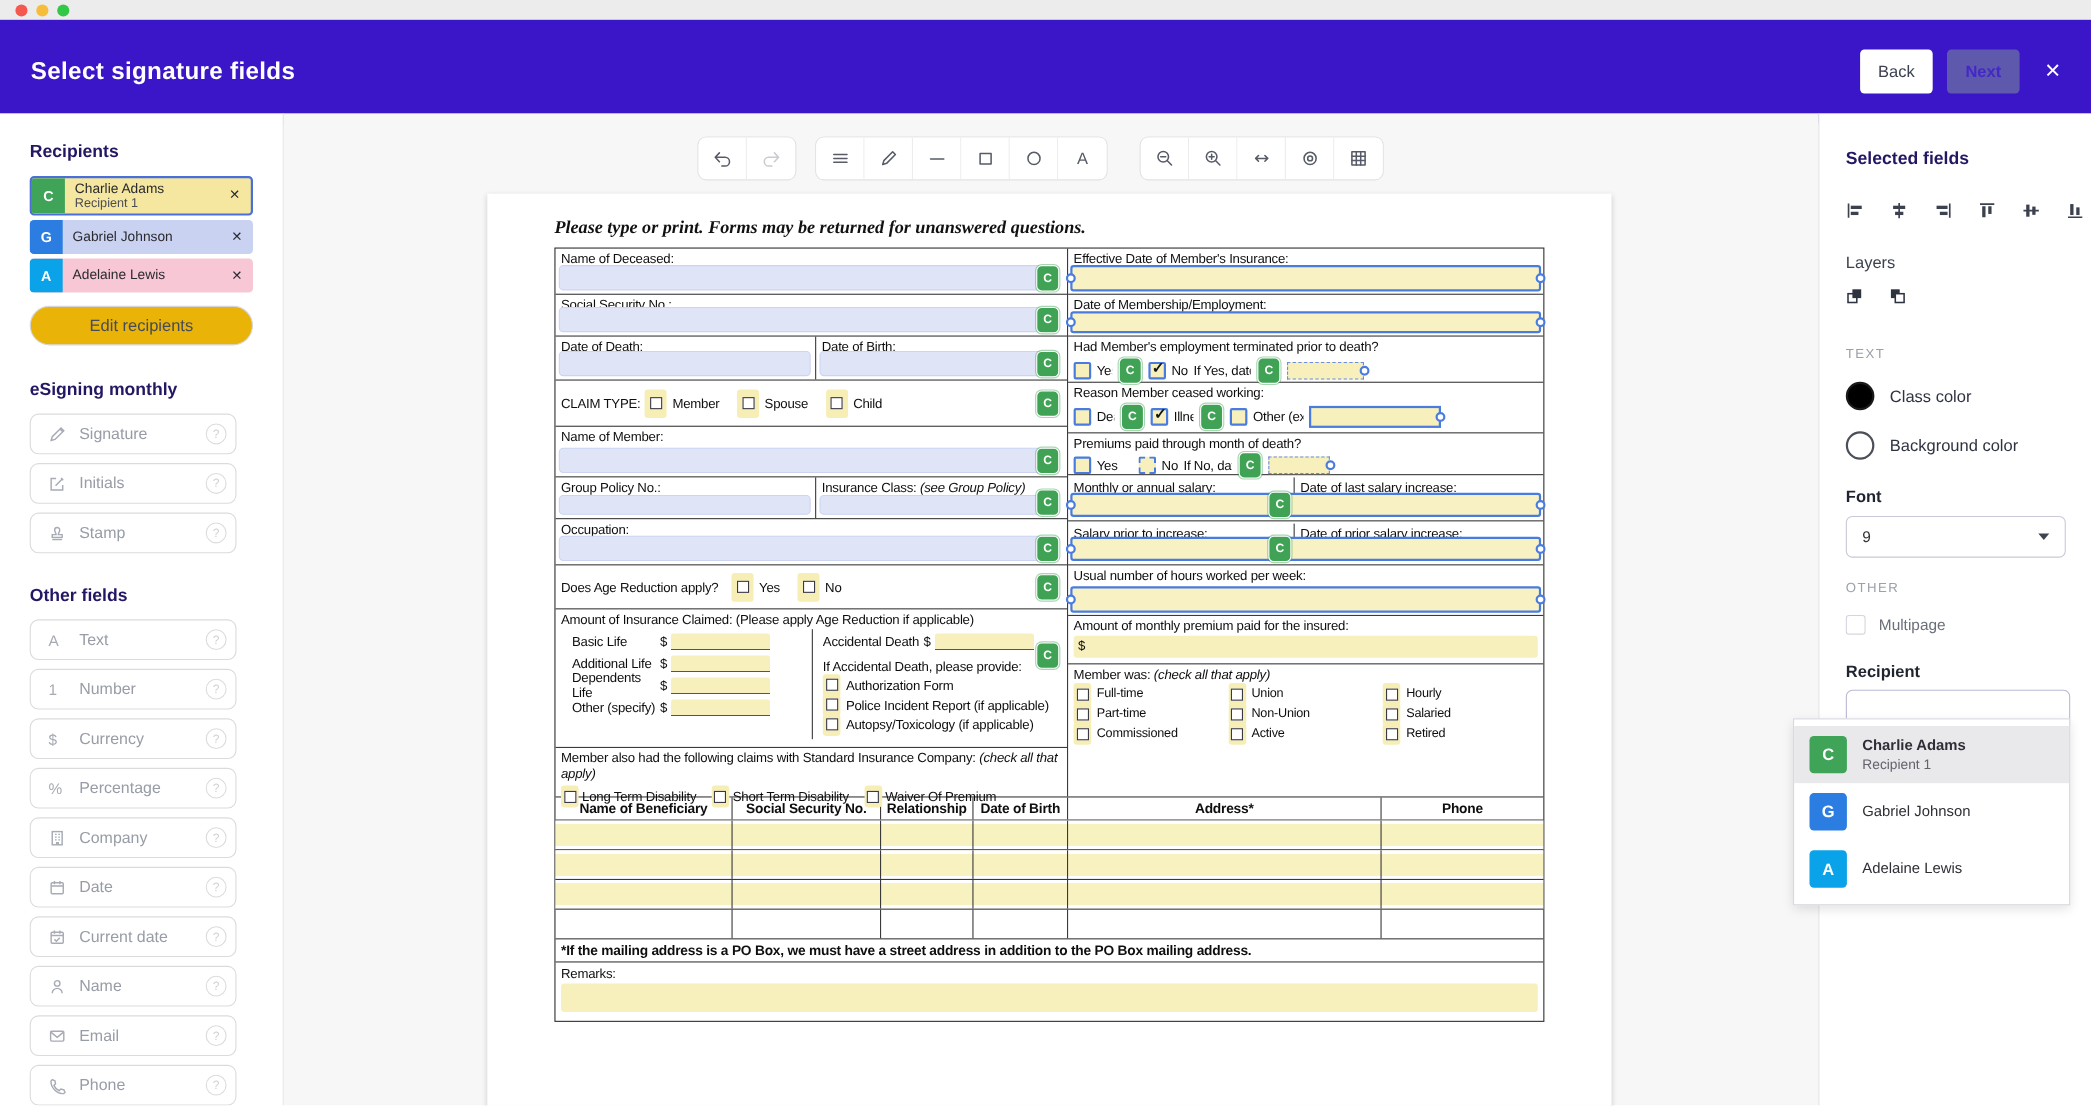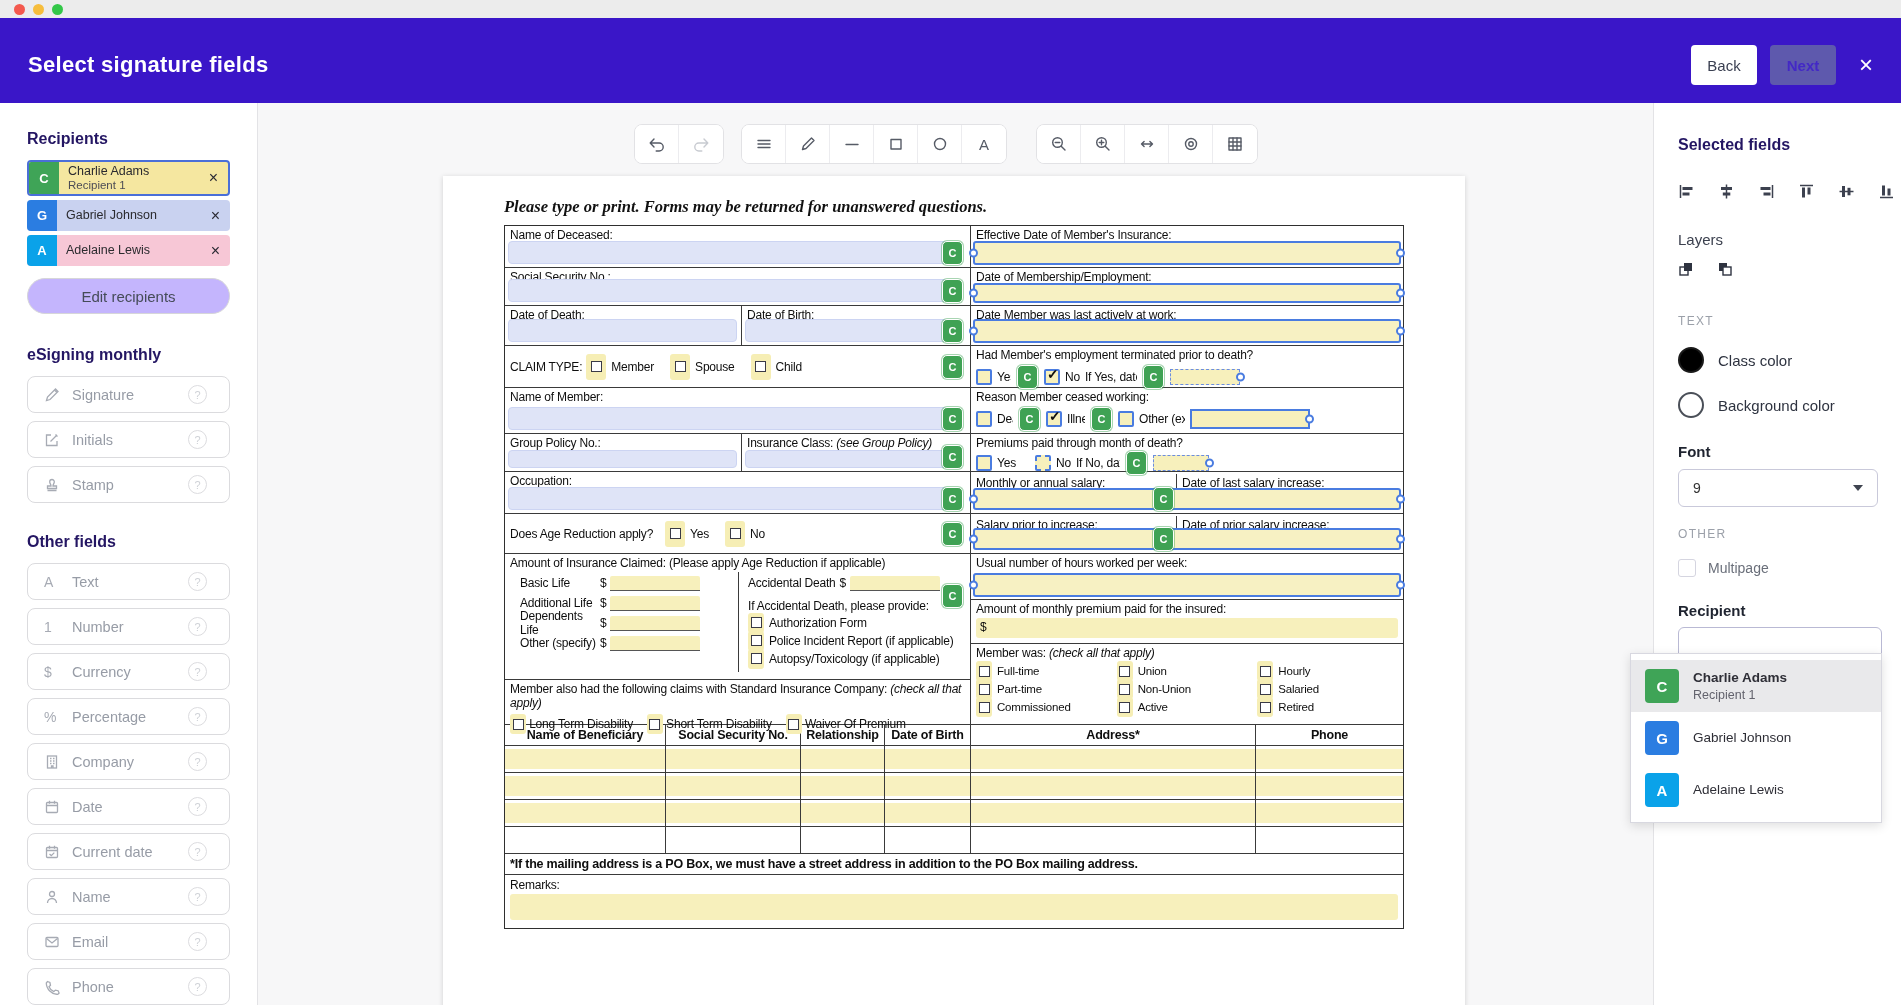--- a/index.html
+++ b/index.html
@@ -25,22 +25,22 @@
 .chip{display:flex;align-items:center;border-radius:4px;overflow:hidden;height:31px;}
 .chip.c1{background:#f5e7a0;border:2px solid #4a6fd8;height:36px;}
 .chip.c2{background:#c9d2f0;}
 .chip.c3{background:#f7c7d6;}
 .chip-avatar{width:30px;align-self:stretch;display:flex;align-items:center;justify-content:center;color:#fff;font-weight:bold;font-size:13px;flex:none;}
 .a1{background:#3fa457}.a2{background:#2b7de1}.a3{background:#0aa2e9}
 .chip-text{margin-left:9px;display:flex;flex-direction:column;line-height:1.2;}
 .chip-name{font-size:12.5px;color:#2a2a2e;}
 .chip-sub{font-size:11.5px;color:#4c4c55;}
 .chip-x{margin-left:auto;margin-right:10px;font-size:16px;color:#2a2a33;cursor:pointer;}
-.btn-edit{width:203px;height:36px;background:#c4b5fd;border:1px solid #d6d6d9;border-radius:18px;font-size:15px;color:#454b58;margin-top:12px;margin-bottom:32px;font-family:inherit;cursor:pointer;}
-.fieldbtn{width:203px;height:37px;background:#fff;border:1px solid #dbdbde;border-radius:8px;display:flex;align-items:center;padding:0 22px 0 16px;margin-bottom:8px;color:#979ca6;font-size:14.5px;cursor:pointer;}
+.btn-edit{width:203px;height:36px;background:#eab308;border:1px solid #d6d6d9;border-radius:18px;font-size:15px;color:#454b58;margin-top:12px;margin-bottom:32px;font-family:inherit;cursor:pointer;}
+.fieldbtn{width:188px;height:37px;background:#fff;border:1px solid #dbdbde;border-radius:8px;display:flex;align-items:center;padding:0 8px 0 16px;margin-bottom:8px;color:#979ca6;font-size:14.5px;cursor:pointer;}
 .fieldbtn .ficon{width:28px;color:#a7abb4;display:flex;align-items:center;font-size:14px;flex:none;}
 .fieldbtn .ficon svg{stroke:#a7abb4;fill:none;stroke-width:1.3;}
 .fieldbtn .help{margin-left:auto;width:19px;height:19px;border:1px solid #dcdcdf;border-radius:50%;color:#cfd2d7;font-size:11px;display:flex;align-items:center;justify-content:center;flex:none;}
 .gap-after{margin-bottom:30px !important;}
 
 
 .workspace{position:absolute;top:103px;left:258px;width:1395px;bottom:0;background:#f7f7f8;}
 .toolbar-group{position:absolute;top:21px;display:flex;background:#fff;border:1px solid #e2e2e5;border-radius:8px;overflow:hidden;}
 .tg1{left:376px}.tg2{left:483px}.tg3{left:778px}
 .tbtn{width:44px;height:38px;display:flex;align-items:center;justify-content:center;border-right:1px solid #ececef;color:#565b66;background:#fff;cursor:pointer;font-size:15px;}
@@ -547,27 +547,20 @@
                 <span class="handle hr"></span>
               </span>
           </div>
           <div class="fr h38">
             <span>Date of Membership/Employment:</span>
             <span class="ysel" style="height:20px">
                 <span class="handle hl"></span>
                 <span class="handle hr"></span>
               </span>
           </div>
-          <div class="fr h40">
-            <span>Date Member was last actively at work:</span>
-            <span class="ysel">
-                <span class="handle hl"></span>
-                <span class="handle hr"></span>
-              </span>
-          </div>
           <div class="fr h42">
             <span>Had Member's employment terminated prior to death?</span>
             <div class="cbrow">
               <span class="ycb"></span>
               <span class="clipped" style="width:14px">Yes</span>
               <span class="ctag inl">C</span>
               <span class="ycb checked"></span>
               <span>No</span>
               <span class="clipped" style="width:52px">If Yes, date</span>
               <span class="ctag inl">C</span>

